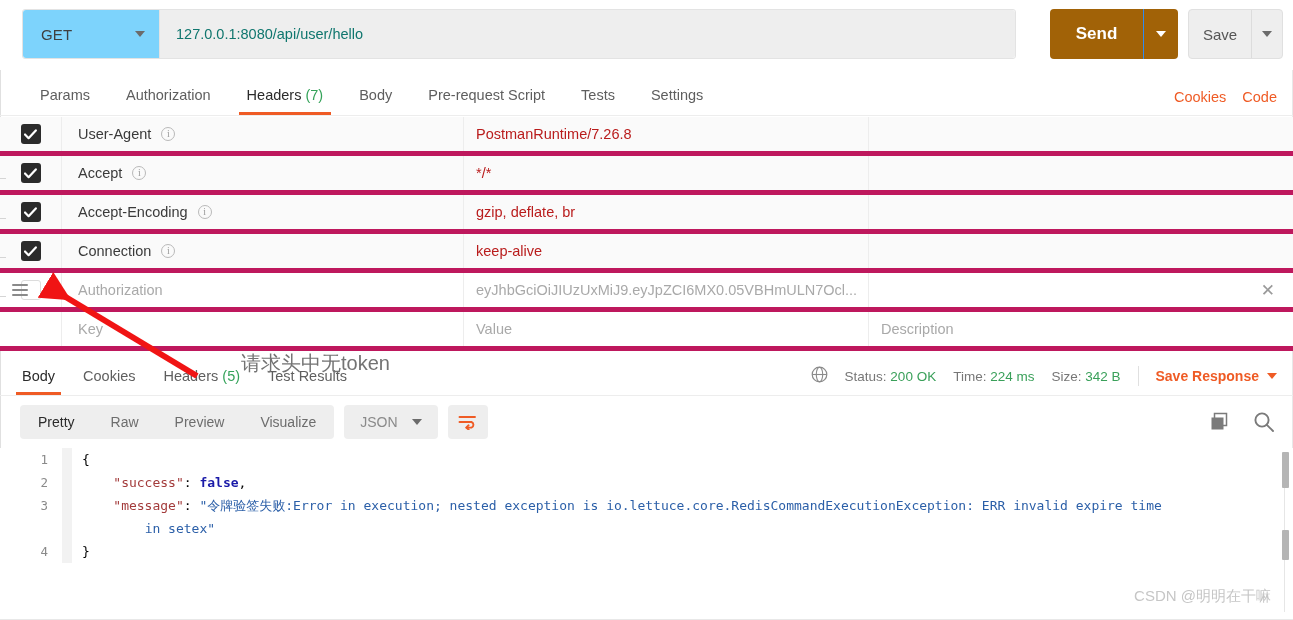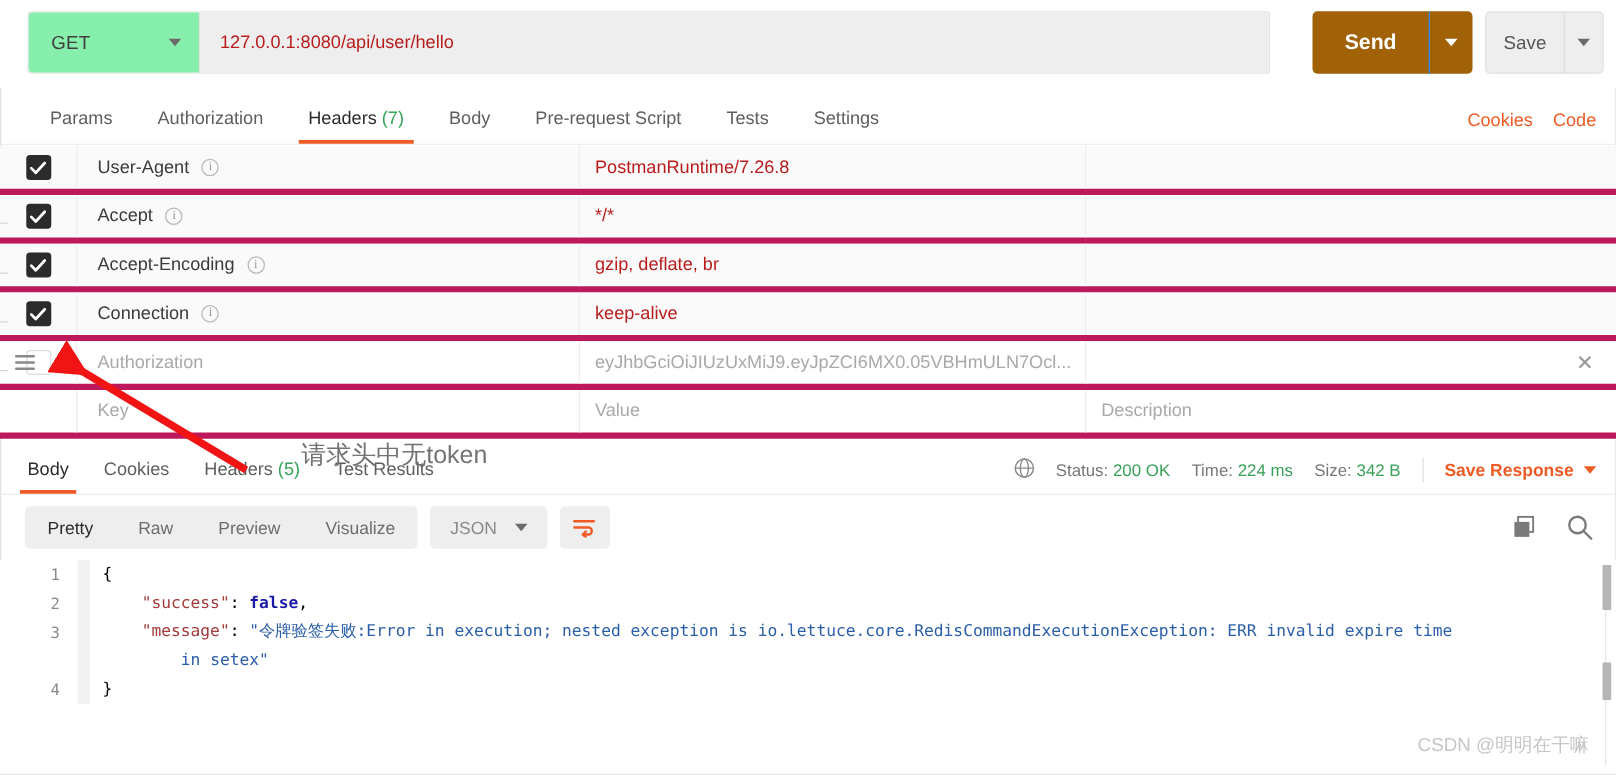--- a/index.html
+++ b/index.html
@@ -22,39 +22,39 @@
     background: #ffffff;
   }
   .url-group {
     position: absolute; left: 22px; top: 9px;
     width: 994px; height: 50px;
     display: flex; align-items: stretch;
     border: 1px solid #e3e3e3; border-radius: 3px;
     background: #ffffff;
   }
   .method-box {
-    width: 137px; background: #86efac;
+    width: 137px; background: #7dd3fc;
     display: flex; align-items: center; justify-content: space-between;
     padding: 0 14px 0 18px;
     border-right: 1px solid #e3e3e3;
     border-radius: 3px 0 0 3px;
     cursor: pointer;
   }
   .method-label { font-size: 15px; color: #3f3f3f; letter-spacing: .2px; }
   .caret-dn {
     width: 0; height: 0;
     border-left: 5px solid transparent;
     border-right: 5px solid transparent;
     border-top: 6px solid #6b6b6b;
   }
   .url-field {
     flex: 1; background: #eeeeee;
     display: flex; align-items: center;
     padding: 0 16px;
-    font-size: 14.5px; color: #b91c1c;
+    font-size: 14.5px; color: #0f766e;
     border-radius: 0 3px 3px 0;
     cursor: text;
   }
   .send-btn {
     position: absolute; left: 1050px; top: 9px;
     width: 128px; height: 50px;
     background: #a16207; border-radius: 4px;
     display: flex; align-items: stretch; cursor: pointer;
   }
   .send-main {

